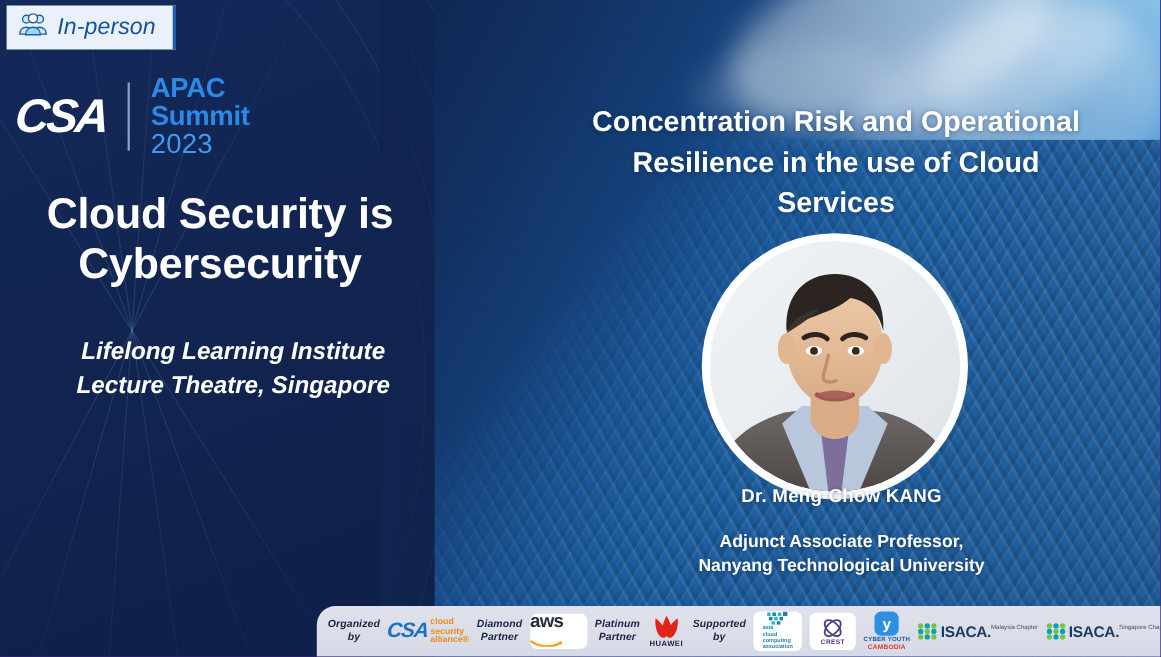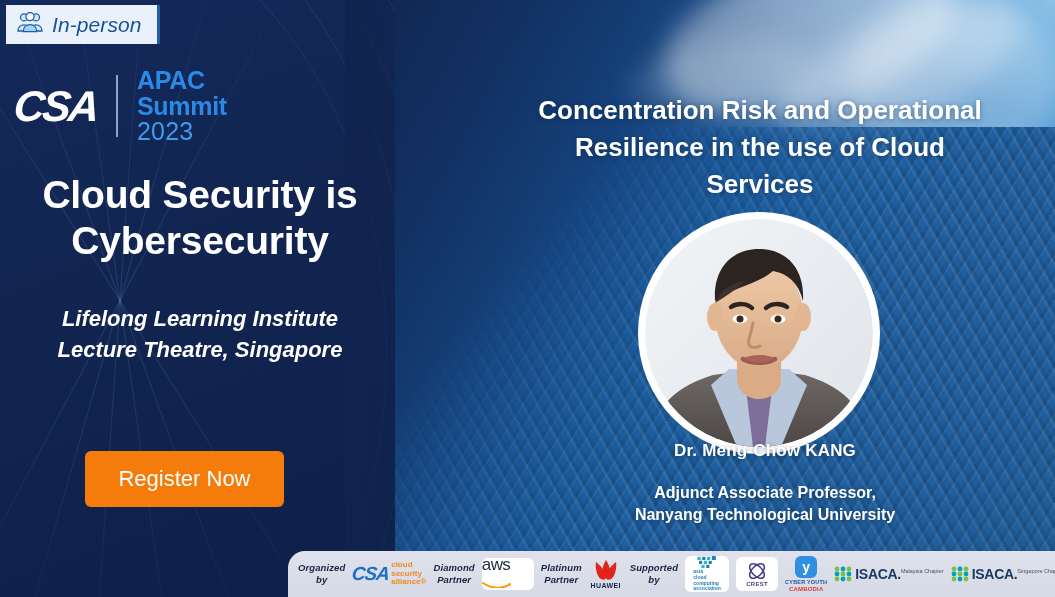--- a/index.html
+++ b/index.html
@@ -64,21 +64,21 @@
     transform:skewX(-6deg);line-height:1;}
   .logo-div{width:2px;height:62px;background:rgba(190,214,240,.72);}
   .logo-txt{line-height:1.02;}
   .logo-apac,.logo-summit{font-size:25px;font-weight:bold;color:#2b8ae6;letter-spacing:-.3px;display:block;}
   .logo-year{font-size:25px;font-weight:normal;color:#3f9bee;letter-spacing:.2px;display:block;}
 
   
   .headline{position:absolute;left:0;top:172px;width:400px;text-align:center;color:#fff;
     font-size:39px;font-weight:bold;line-height:1.17;letter-spacing:-.2px;z-index:6;}
   .venue{position:absolute;left:0;top:303px;width:400px;text-align:center;color:#fff;
-    font-size:22px;font-style:italic;font-weight:bold;line-height:1.42;z-index:6;}
+    font-size:22px;font-style:italic;font-weight:bold;line-height:1.42;z-index:6;padding-left:12px;}
   .date{position:absolute;left:0;top:388px;width:400px;text-align:center;color:#fff;
     font-size:23px;font-weight:normal;z-index:6;}
   .cta{position:absolute;left:85px;top:451px;width:199px;height:56px;background:#f57c0a;
     border:0;border-radius:6px;color:#fff;font-size:22px;font-family:inherit;cursor:pointer;z-index:6;}
 
   
   .talk-title{position:absolute;left:525px;top:92px;width:470px;text-align:center;color:#fff;
     font-size:26px;font-weight:bold;line-height:1.42;text-shadow:0 1px 5px rgba(8,28,62,.45);z-index:6;}
 
   .portrait{position:absolute;left:645px;top:219px;width:228px;height:228px;border-radius:50%;
@@ -96,21 +96,21 @@
     border-top-left-radius:17px;display:flex;align-items:center;gap:7px;padding:0 5px 0 10px;z-index:7;}
   .sp-lab{font-size:9.5px;font-style:italic;font-weight:bold;color:#1a2242;line-height:1.22;
     text-align:center;white-space:pre-line;letter-spacing:.1px;}
   .sp-logo{display:flex;align-items:center;justify-content:center;flex:0 0 auto;}
   .tile{background:#fff;border-radius:6px;display:flex;align-items:center;justify-content:center;}
 
   .csa-small{display:flex;align-items:center;gap:2px;}
   .csa-small .m{font-size:19px;font-weight:bold;font-style:italic;color:#1f6fc4;letter-spacing:-1.1px;transform:skewX(-6deg);}
   .csa-small .t{font-size:8px;color:#f08a1d;line-height:1.05;font-weight:600;}
   .aws-tile{width:52px;height:32px;}
-  .aws-word{font-size:17px;font-weight:normal;color:#232f3e;letter-spacing:-.6px;line-height:1;}
+  .aws-word{font-size:17px;font-weight:bold;color:#232f3e;letter-spacing:-.6px;line-height:1;}
   .aws-smile{width:30px;height:7px;margin:1px auto 0;}
   .hw{display:flex;flex-direction:column;align-items:center;gap:1px;}
   .hw-word{font-size:7px;font-weight:bold;color:#1a2242;letter-spacing:.4px;}
   .acca-tile{width:44px;height:36px;flex-direction:column;gap:1px;}
   .acca-txt{font-size:5px;color:#1f7fb8;line-height:1.15;text-align:left;font-weight:bold;}
   .crest-tile{width:42px;height:34px;flex-direction:column;}
   .crest-word{font-size:6px;font-weight:bold;color:#4a3f86;letter-spacing:.3px;}
   .cyc{display:flex;flex-direction:column;align-items:center;gap:1px;}
   .cyc-sq{width:22px;height:22px;border-radius:6px;background:#2f8fe0;color:#fff;font-size:14px;
     font-weight:bold;display:flex;align-items:center;justify-content:center;line-height:1;}
@@ -177,21 +177,20 @@
       <span class="logo-summit">Summit</span>
       <span class="logo-year">2023</span>
     </span>
   </div>
 
   <div class="headline">Cloud Security is Cybersecurity</div>
   <div class="venue">
     <div>Lifelong Learning Institute</div>
     <div>Lecture Theatre, Singapore</div>
   </div>
-  <button class="cta">Register Now</button>
 
   <div class="talk-title">Concentration Risk and Operational Resilience in the use of Cloud Services</div>
 
   <div class="portrait">
     <svg viewBox="0 0 228 228">
       <defs>
         <clipPath id="circ">
             <circle cx="114" cy="114" r="114"></circle>
           </clipPath>
         <linearGradient id="bgph" x1="0" y1="0" x2="1" y2="1">

